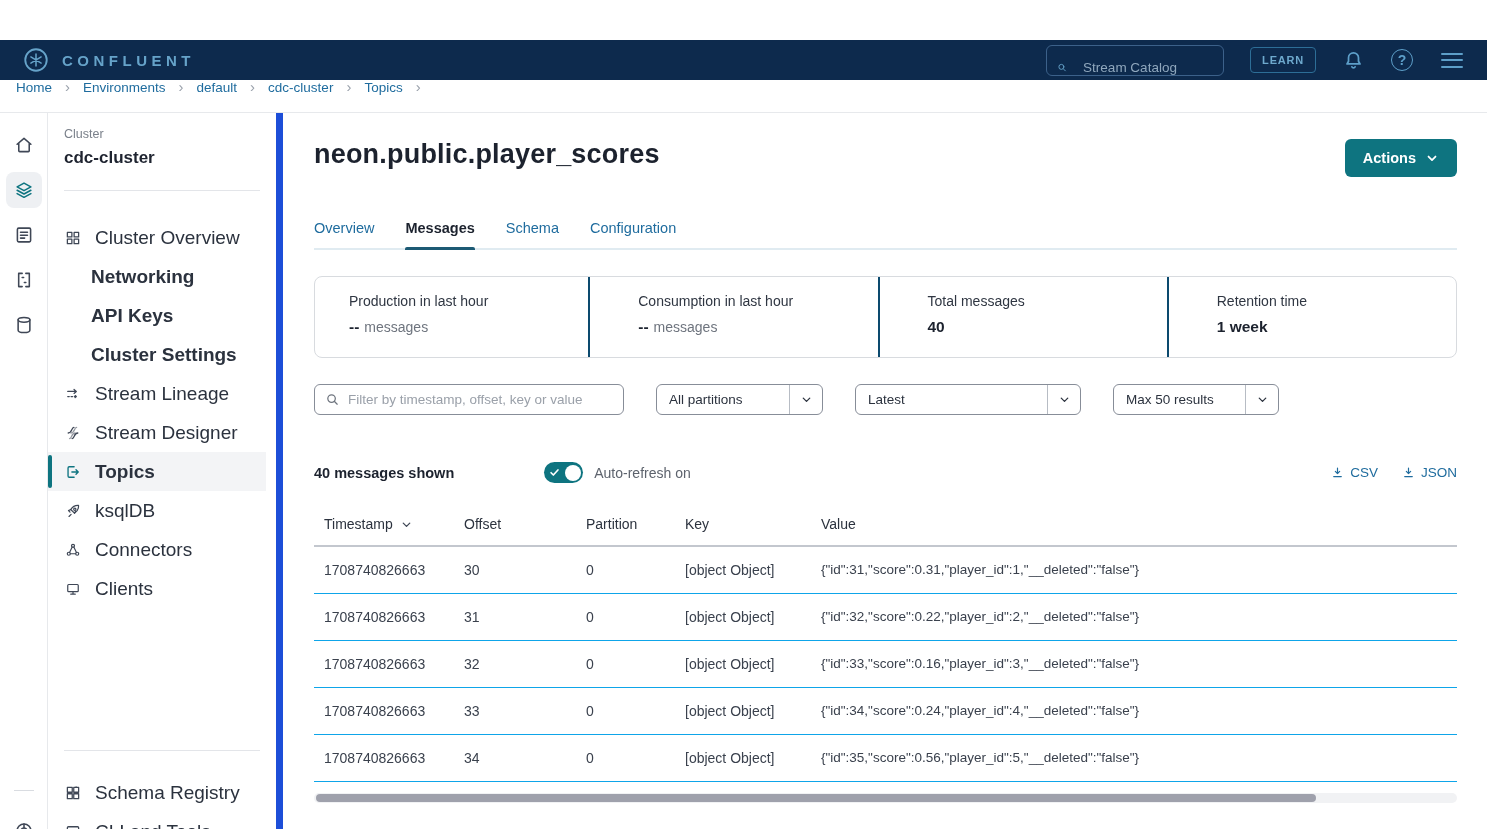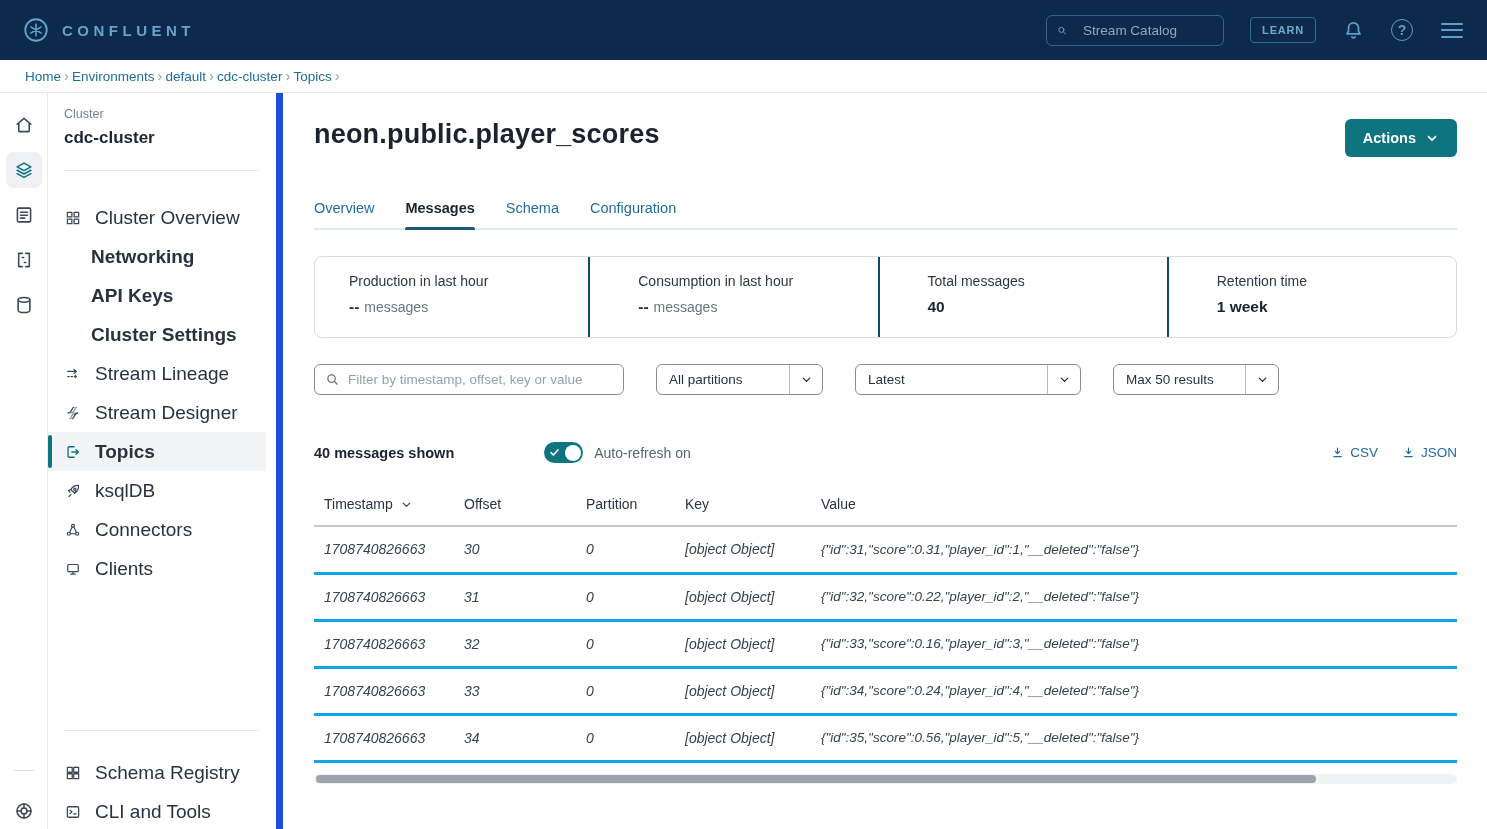--- a/index.html
+++ b/index.html
@@ -1,43 +1,43 @@
 <!DOCTYPE html>
 <html><head>
 <meta charset="utf-8">
 <style>
   * { margin:0; padding:0; box-sizing:border-box; }
   html,body { width:1487px; height:829px; overflow:hidden; background:#fff;
     font-family:"Liberation Sans", sans-serif; color:#2b323e; }
 
   
-  .navbar { height:60px; background:#0d2a4d; display:flex; align-items:center;
-    padding:16px 22px; justify-content:space-between; }
+  .navbar { height:40px; background:#0d2a4d; display:flex; align-items:center;
+    padding:16px 22px; justify-content:space-between;margin-top:40px; }
   .nav-left { display:flex; align-items:center; gap:12px; }
   .logo-circle { width:28px; height:28px; color:#66a3c9; }
   .brand { color:#66a3c9; font-size:15px; font-weight:bold; letter-spacing:4.5px; }
   .nav-right { display:flex; align-items:center; gap:26px; }
-  .nav-search { display:flex; align-items:center; gap:16px; width:178px; height:31px;
+  .nav-search { display:flex; align-items:flex-end; gap:16px; width:178px; height:31px;
     border:1px solid #3c618a; border-radius:6px; padding:0 10px; color:#66a3c9; }
   .nav-search input { border:none; outline:none; background:transparent; width:130px;
     font-size:13.5px; color:#cfe0ee; font-family:"Liberation Sans", sans-serif; }
   .nav-search input::placeholder { color:#8fa7bd; }
   .learn-btn { border:1px solid #2d6e97; color:#6ea9cd; background:transparent;
     font-size:11px; font-weight:bold; letter-spacing:0.8px; padding:6px 11px;
     border-radius:4px; cursor:pointer; font-family:"Liberation Sans", sans-serif; }
   .nav-icon { width:23px; height:23px; color:#5d9fc9; cursor:pointer; }
   .help-circle { width:22px; height:22px; border:1.8px solid #5d9fc9; border-radius:50%;
     color:#5d9fc9; font-size:14px; font-weight:bold; display:flex; align-items:center;
     justify-content:center; cursor:pointer; }
   .hamburger { display:flex; flex-direction:column; gap:4.5px; cursor:pointer; padding:2px; }
   .hamburger span { display:block; width:22px; height:2px; background:#5d9fc9; border-radius:1px; }
 
   
-  .breadcrumb { height:33px; display:flex; align-items:center; padding:0 25px;
-    border-bottom:1px solid #e7e9ec; gap:3px; background:#fff; }
+  .breadcrumb { height:33px; display:flex; align-items:flex-start; padding:0 16px;
+    border-bottom:1px solid #e7e9ec; gap:13px; background:#fff; }
   .crumb { color:#1f6c9e; font-size:13.5px; text-decoration:none; cursor:pointer; }
   .crumb-sep { color:#9aa1ab; font-size:15px; line-height:1; transform:translateY(-1px); }
 
   
   .body-wrap { display:flex; height:744px; }
 
   
   .rail { width:48px; border-right:1px solid #e7e9ec; display:flex; flex-direction:column;
     align-items:center; padding-top:14px; position:relative; }
   .rail-item { width:36px; height:36px; display:flex; align-items:center; justify-content:center;
@@ -123,21 +123,21 @@
     cursor:pointer; text-decoration:none; }
   .export-link svg { width:13px; height:13px; }
 
   
   table.msg-table { width:100%; border-collapse:collapse; table-layout:fixed; margin-top:22px; }
   .msg-table th { text-align:left; font-size:14px; font-weight:normal; color:#2b323e;
     padding:11px 10px 13px 10px; border-bottom:2px solid #c3c7ce; }
   .msg-table th .th-inner { display:flex; align-items:center; gap:7px; }
   .msg-table th svg { width:13px; height:13px; color:#3f4756; }
   .msg-table td { font-size:14px; color:#3a414d; padding:0 10px; height:47px;
-    border-bottom:3px solid #0ea5e9; white-space:nowrap; overflow:hidden;font-style:italic; }
+    border-bottom:1px solid #0ea5e9; white-space:nowrap; overflow:hidden; }
   .msg-table td.val { font-size:13.5px; }
 
   
   .hscroll { margin-top:11px; height:10px; background:#f1f2f4; border-radius:5px; position:relative; }
   .hscroll .thumb { position:absolute; left:2px; top:1px; height:8px; width:1000px;
     background:#9fa1ac; border-radius:4px; cursor:pointer; }
 </style>
 </head>
 <body>
 

